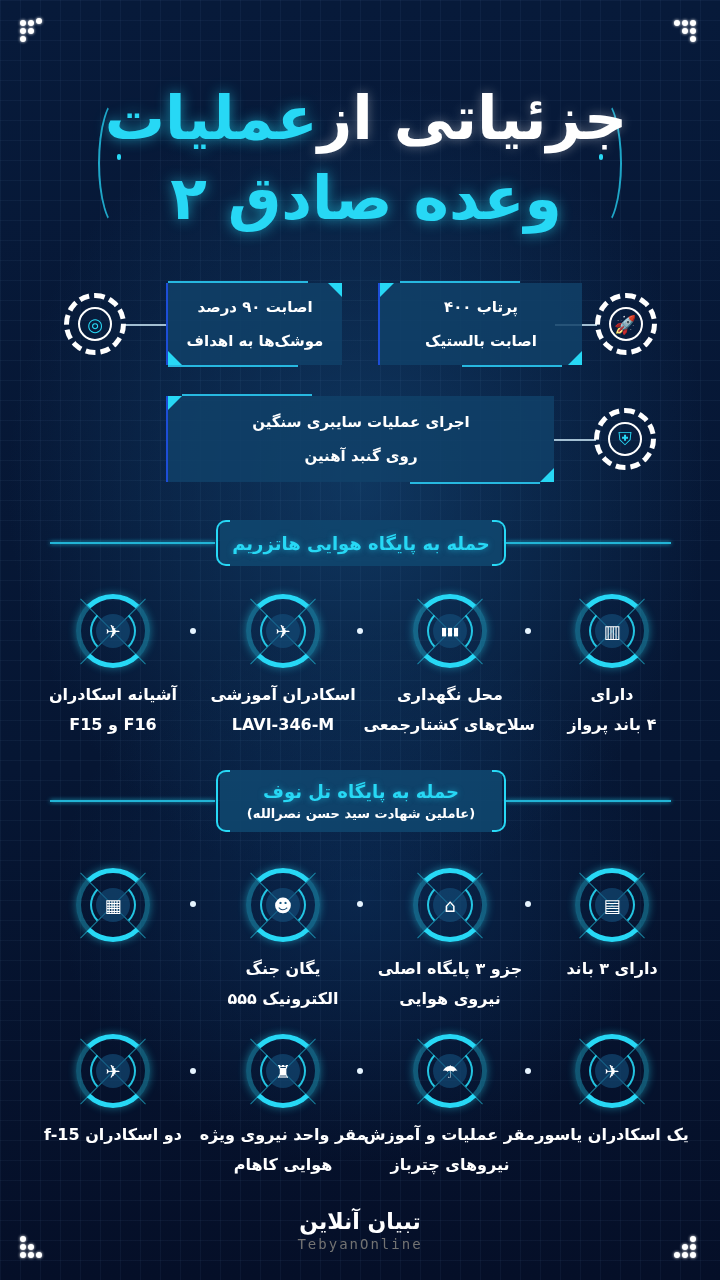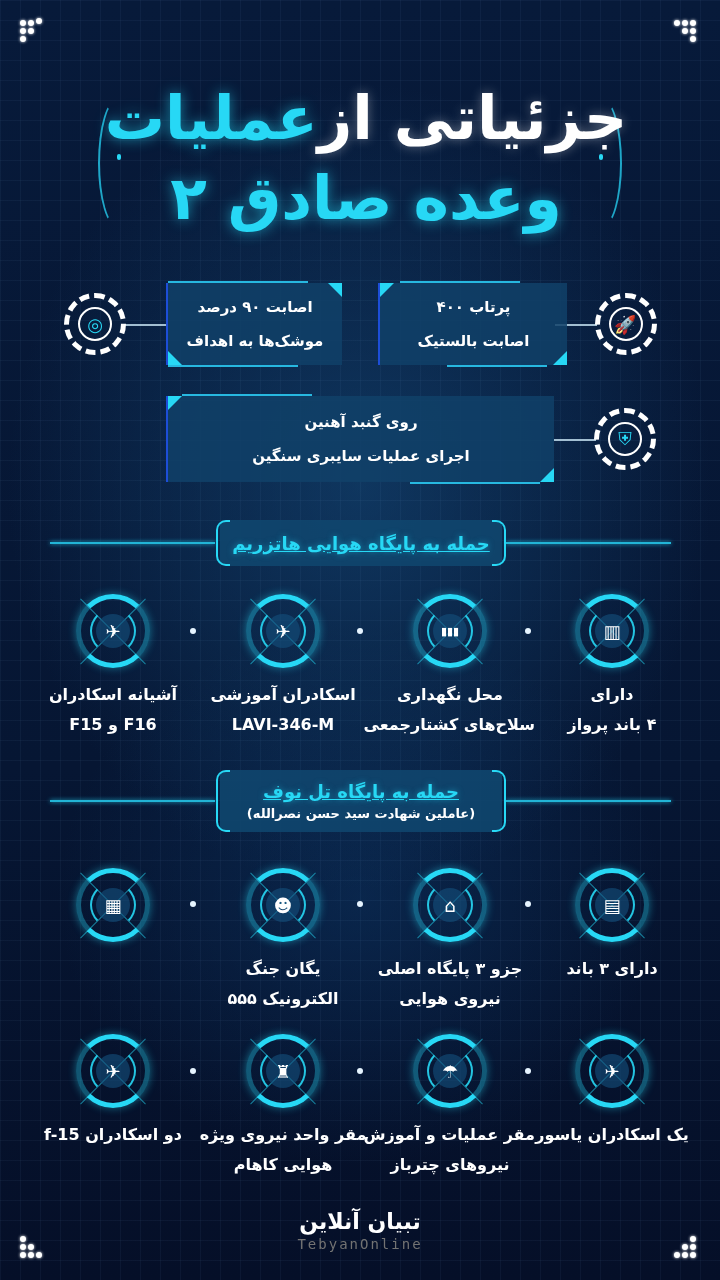--- a/index.html
+++ b/index.html
@@ -90,21 +90,21 @@
     position: absolute; background: rgba(16,70,110,0.9);
     display: flex; flex-direction: column; align-items: center; justify-content: center;
     direction: rtl; border-radius: 6px;
   }
   .sec-label::before, .sec-label::after {
     content: ""; position: absolute; top: 0; bottom: 0; width: 12px;
     border: 2px solid #27d8f5;
   }
   .sec-label::before { left: -4px; border-right: none; border-radius: 10px 0 0 10px; }
   .sec-label::after { right: -4px; border-left: none; border-radius: 0 10px 10px 0; }
-  .sec-title { font-weight: bold; font-size: 18px; color: #27d8f5; text-shadow: 0 0 6px rgba(39,216,245,0.5); text-decoration: underline; }
+  .sec-title { font-weight: bold; font-size: 18px; color: #27d8f5; text-shadow: 0 0 6px rgba(39,216,245,0.5); }
   .sec-sub { font-weight: bold; font-size: 13px; color: #ffffff; margin-top: 4px; }
 
   
   .item { position: absolute; width: 170px; text-align: center; }
   .hud {
     position: relative; width: 74px; height: 74px; margin: 0 auto;
   }
   .hud .outer {
     position: absolute; inset: 0; border-radius: 50%;
     border: 5px solid #27d8f5;
@@ -188,21 +188,21 @@
   <div class="title-line1">
     <span class="title-white">جزئیاتی از</span><span class="title-cyan">عملیات</span>
   </div>
   <div class="title-line2 title-cyan">وعده صادق ۲</div>
 </div>
 
 <div class="hline" style="left:555px;top:324px;width:42px"></div>
 <div class="ring-icon" style="left:595px;top:293px">
   <div class="inner">🚀</div>
 </div>
-<div class="info-box" style="left:378px;top:283px;width:189px;height:82px">
+<div class="info-box" style="left:378px;top:283px;width:204px;height:82px">
   <span class="corner-tl"></span>
     <span class="corner-br"></span>
   <div class="topline" style="left:20px;width:120px"></div>
   <div class="botline" style="right:20px;width:100px"></div>
   <div>پرتاب ۴۰۰</div>
   <div>اصابت بالستیک</div>
 </div>
 <div class="info-box" style="left:166px;top:283px;width:176px;height:82px">
   <span class="corner-tr"></span>
     <span class="corner-bl"></span>
@@ -214,22 +214,22 @@
 <div class="hline" style="left:124px;top:324px;width:42px"></div>
 <div class="ring-icon" style="left:64px;top:293px">
   <div class="inner">◎</div>
 </div>
 
 <div class="info-box" style="left:166px;top:396px;width:388px;height:86px">
   <span class="corner-tl"></span>
     <span class="corner-br"></span>
   <div class="topline" style="left:14px;width:130px"></div>
   <div class="botline" style="right:14px;width:130px"></div>
+  <div>اجرای عملیات سایبری سنگین</div>
   <div>روی گنبد آهنین</div>
-  <div>اجرای عملیات سایبری سنگین</div>
 </div>
 <div class="hline" style="left:554px;top:439px;width:42px"></div>
 <div class="ring-icon" style="left:594px;top:408px">
   <div class="inner">⛨</div>
 </div>
 
 <div class="sec-line" style="left:50px;top:542px;width:165px"></div>
 <div class="sec-line" style="left:506px;top:542px;width:165px"></div>
 <div class="sec-label" style="left:220px;top:520px;width:282px;height:46px">
   <div class="sec-title">حمله به پایگاه هوایی هاتزریم</div>

